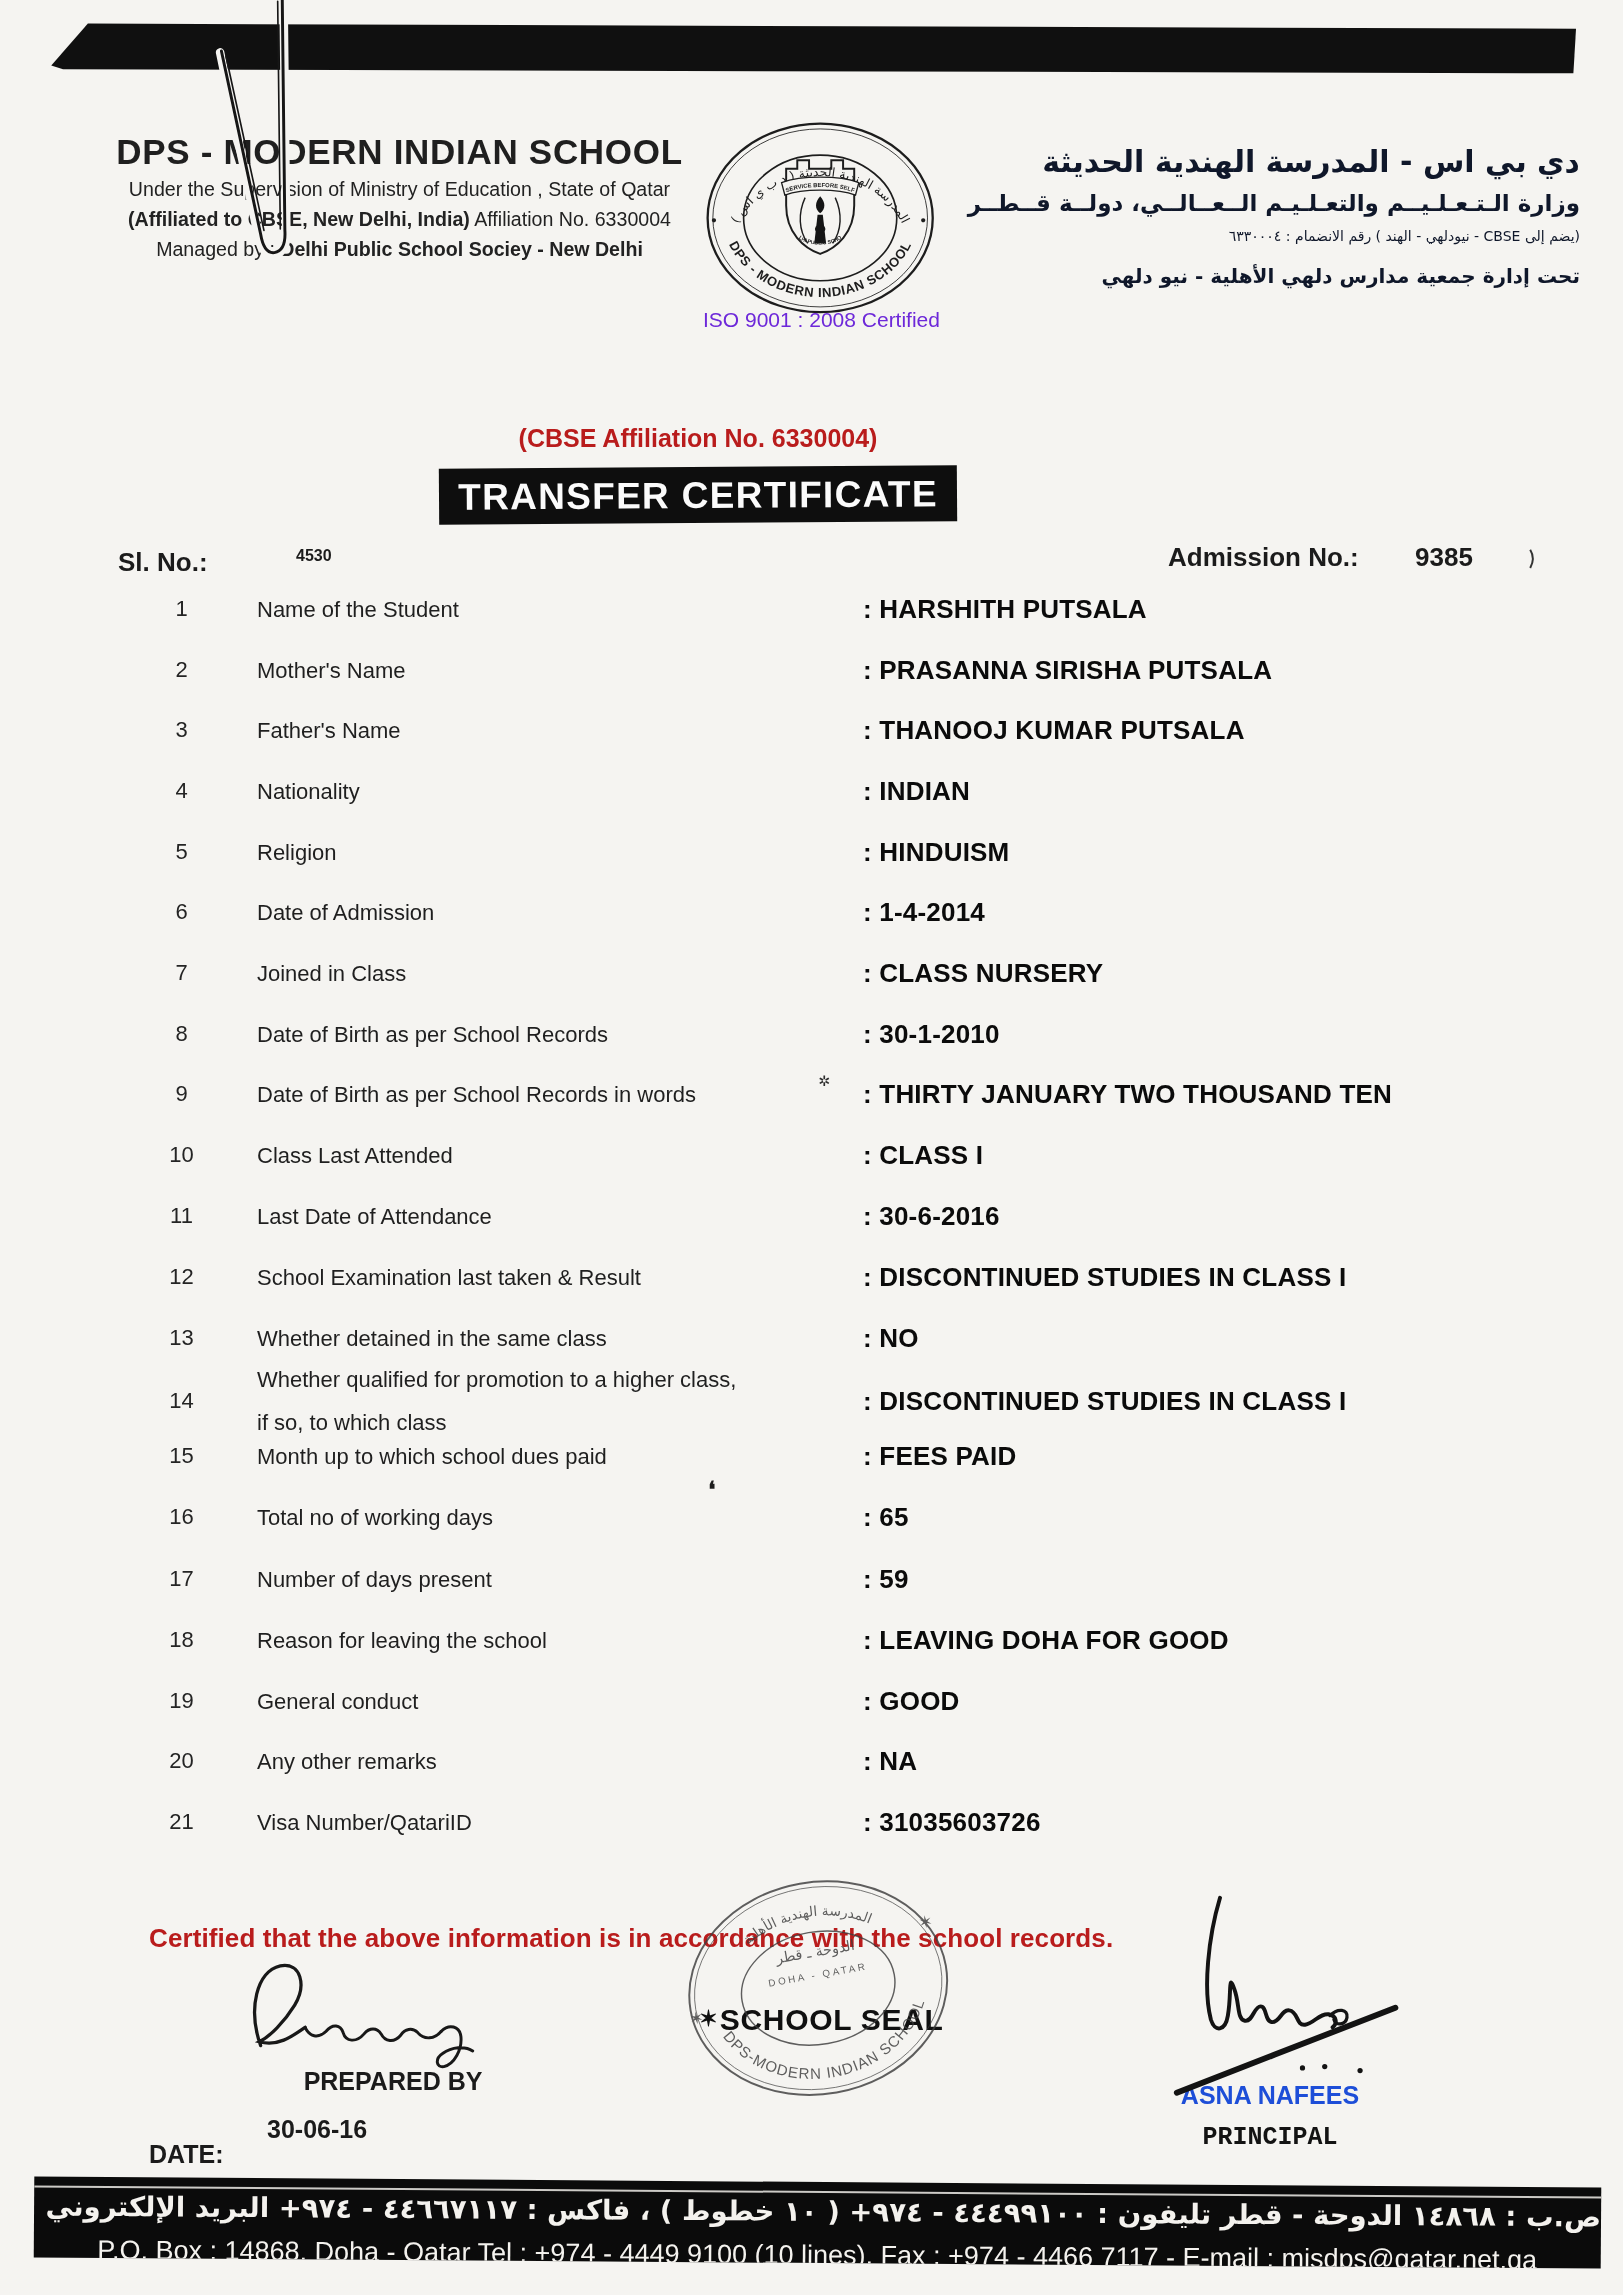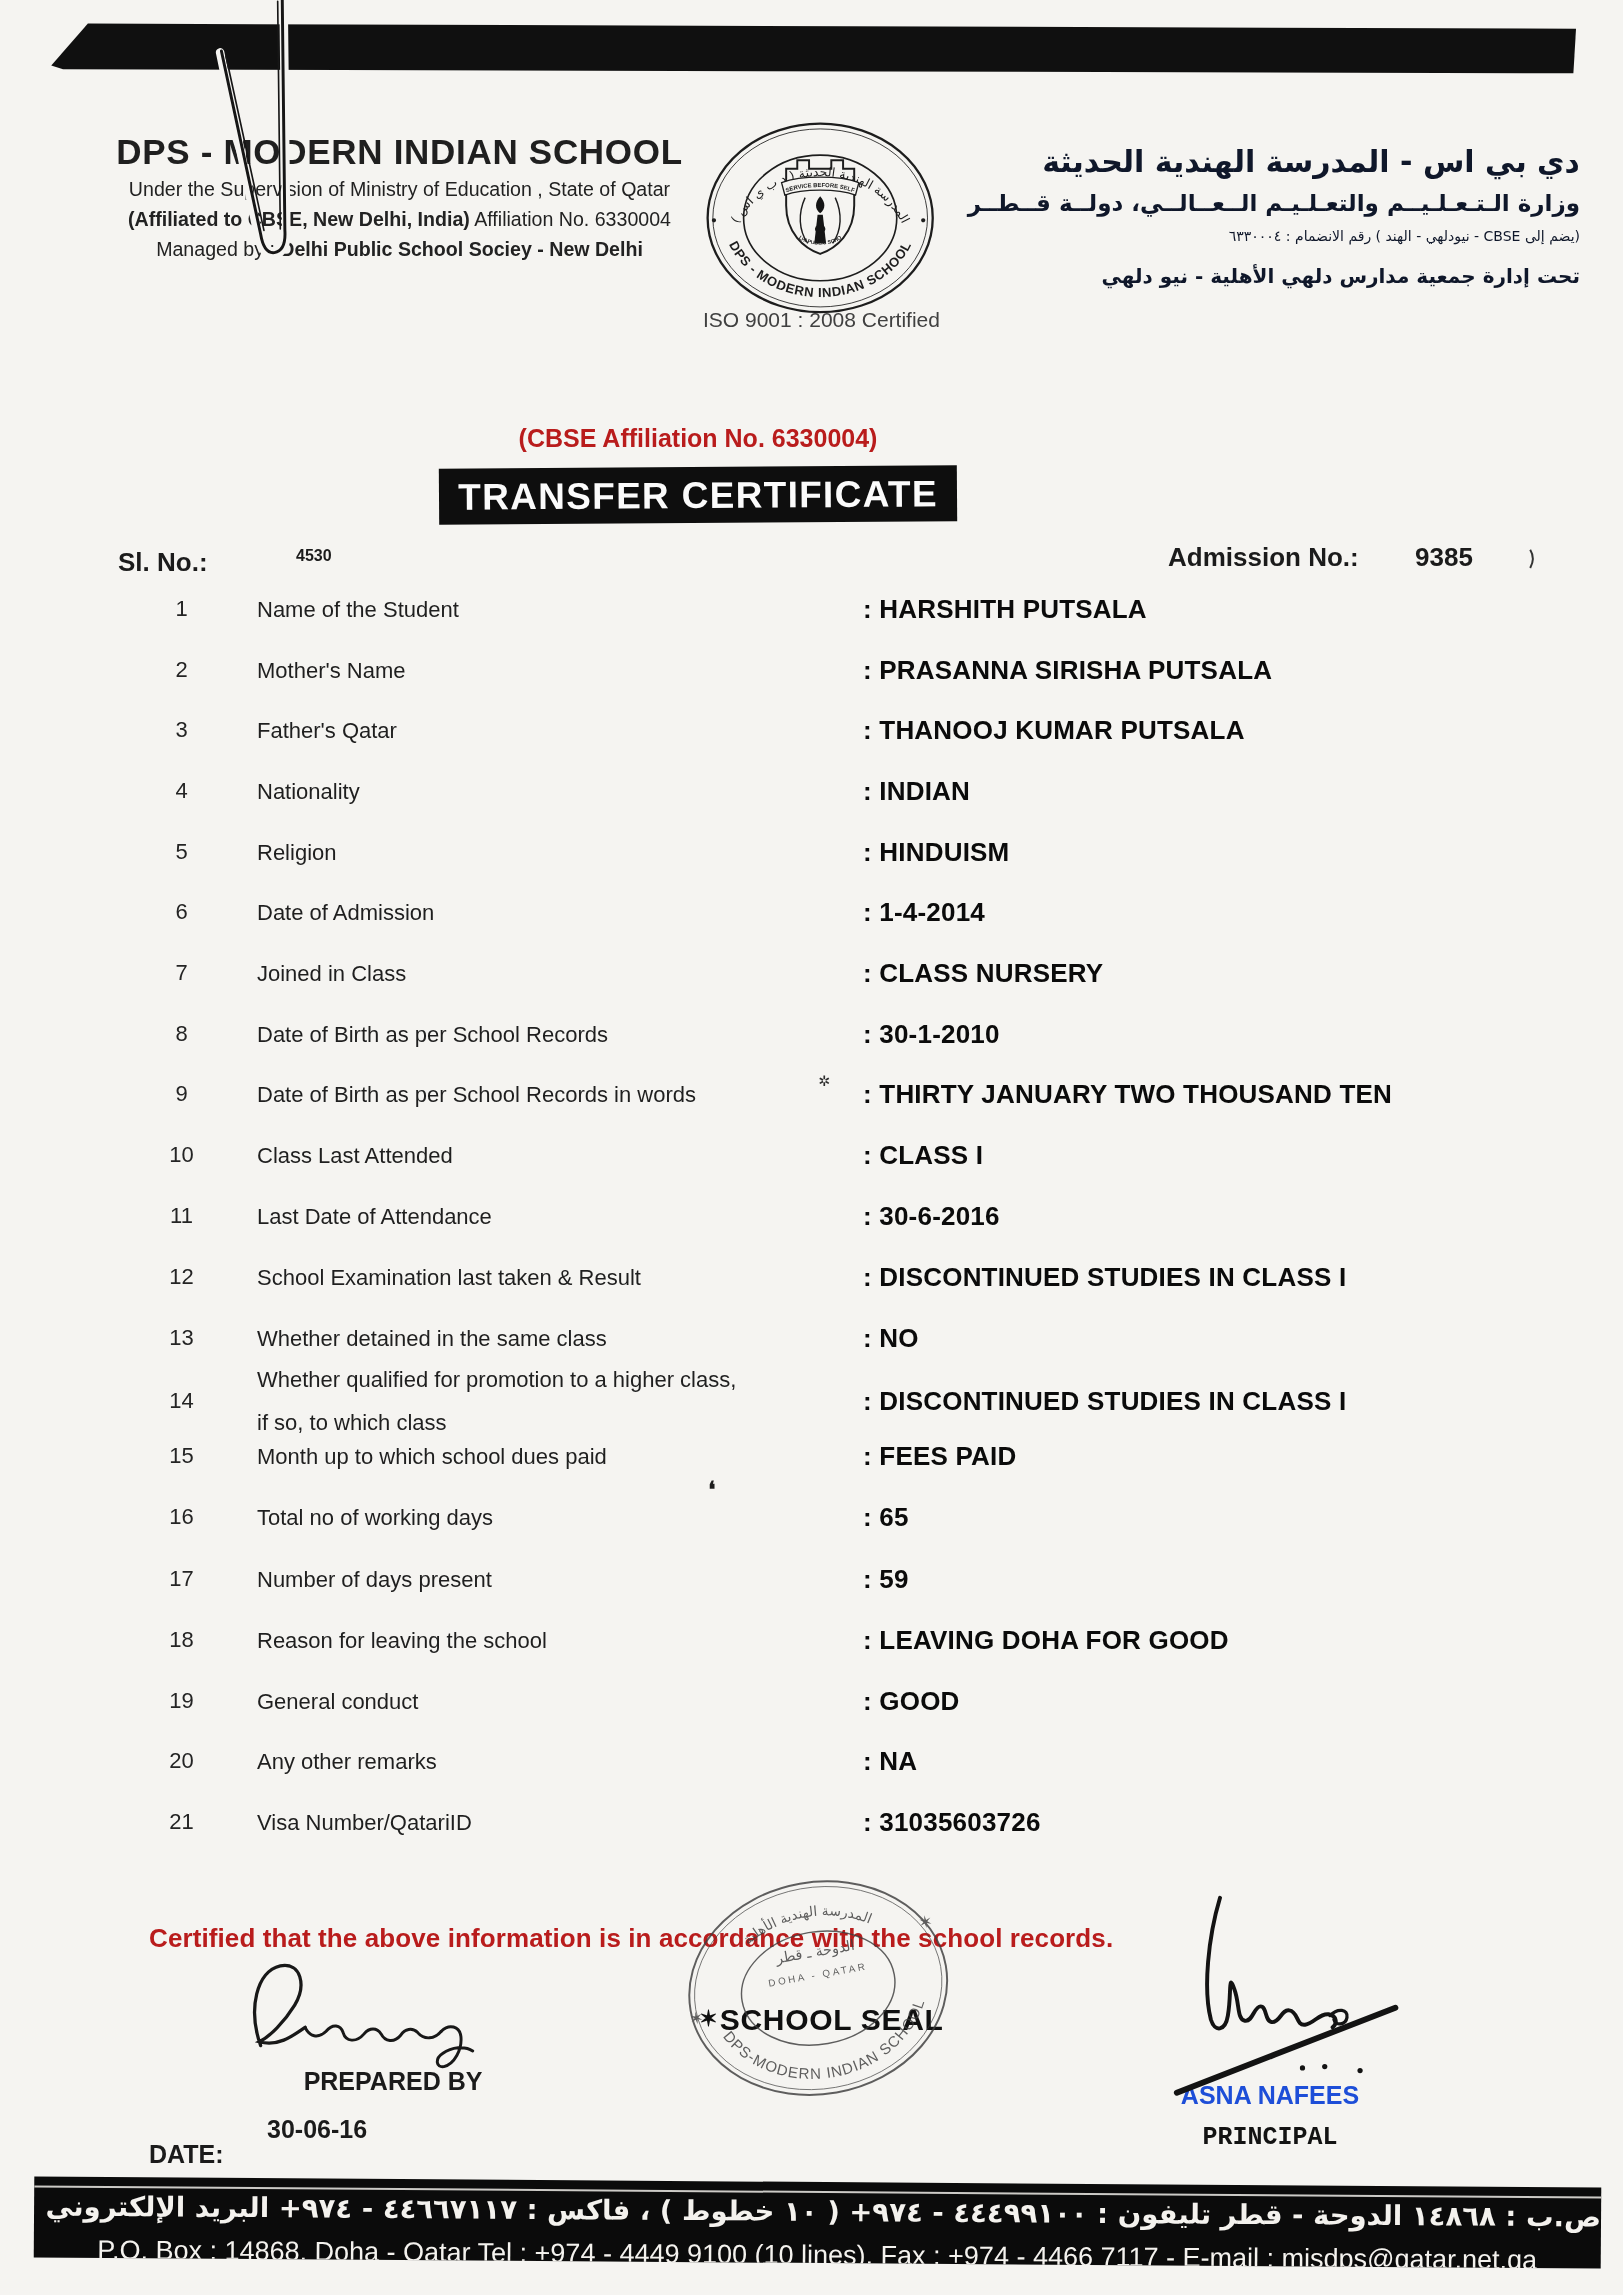--- a/index.html
+++ b/index.html
@@ -13,21 +13,21 @@
   }
   .abs{position:absolute;}
   .b{font-weight:bold;}
   .ar{font-family:"DejaVu Sans","Liberation Sans",sans-serif;direction:rtl;unicode-bidi:embed;}
 
   
   .school-name{left:92px;top:132px;width:615px;text-align:center;font-size:35px;font-weight:bold;letter-spacing:0.7px;color:#1f1f1f;}
   .school-sub1{left:79px;top:178px;width:641px;text-align:center;font-size:19.6px;color:#222;}
   .school-sub2{left:79px;top:208px;width:641px;text-align:center;font-size:19.6px;color:#222;}
   .school-sub3{left:79px;top:238px;width:641px;text-align:center;font-size:19.6px;color:#222;}
-  .iso-line{left:681px;top:308px;width:281px;text-align:center;font-size:21px;color:#404040;}
+  .iso-line{left:681px;top:308px;width:281px;text-align:center;font-size:21px;color:#6d28d9;}
   .ar-block{right:44px;text-align:right;color:#0f172a;}
   .ar1{top:144px;font-size:30px;font-weight:bold;}
   .ar2{top:190px;font-size:23px;font-weight:bold;}
   .ar3{top:228px;font-size:14px;margin-left:27px;}
   .ar4{top:264px;font-size:20px;font-weight:bold;}
 
   
   .cbse-line{left:436px;top:424px;width:524px;text-align:center;font-size:25px;font-weight:bold;color:#b91c1c;}
   .tc-box{left:439px;top:467px;width:518px;height:56px;background:#0e0e0e;transform:rotate(-0.4deg);}
   .tc-box span{display:block;width:100%;text-align:center;line-height:58px;font-size:37px;font-weight:bold;letter-spacing:1.3px;color:#fbfbfb;}
@@ -97,21 +97,21 @@
         <span class="cell row-label">Name of the Student</span>
         <span class="cell row-value">HARSHITH PUTSALA</span>
       </div>
       <div class="tc-row" style="top: 670px;">
         <span class="cell row-num">2</span>
         <span class="cell row-label">Mother's Name</span>
         <span class="cell row-value">PRASANNA SIRISHA PUTSALA</span>
       </div>
       <div class="tc-row" style="top: 730px;">
         <span class="cell row-num">3</span>
-        <span class="cell row-label">Father's Qatar</span>
+        <span class="cell row-label">Father's Name</span>
         <span class="cell row-value">THANOOJ KUMAR PUTSALA</span>
       </div>
       <div class="tc-row" style="top: 791px;">
         <span class="cell row-num">4</span>
         <span class="cell row-label">Nationality</span>
         <span class="cell row-value">INDIAN</span>
       </div>
       <div class="tc-row" style="top: 852px;">
         <span class="cell row-num">5</span>
         <span class="cell row-label">Religion</span>

